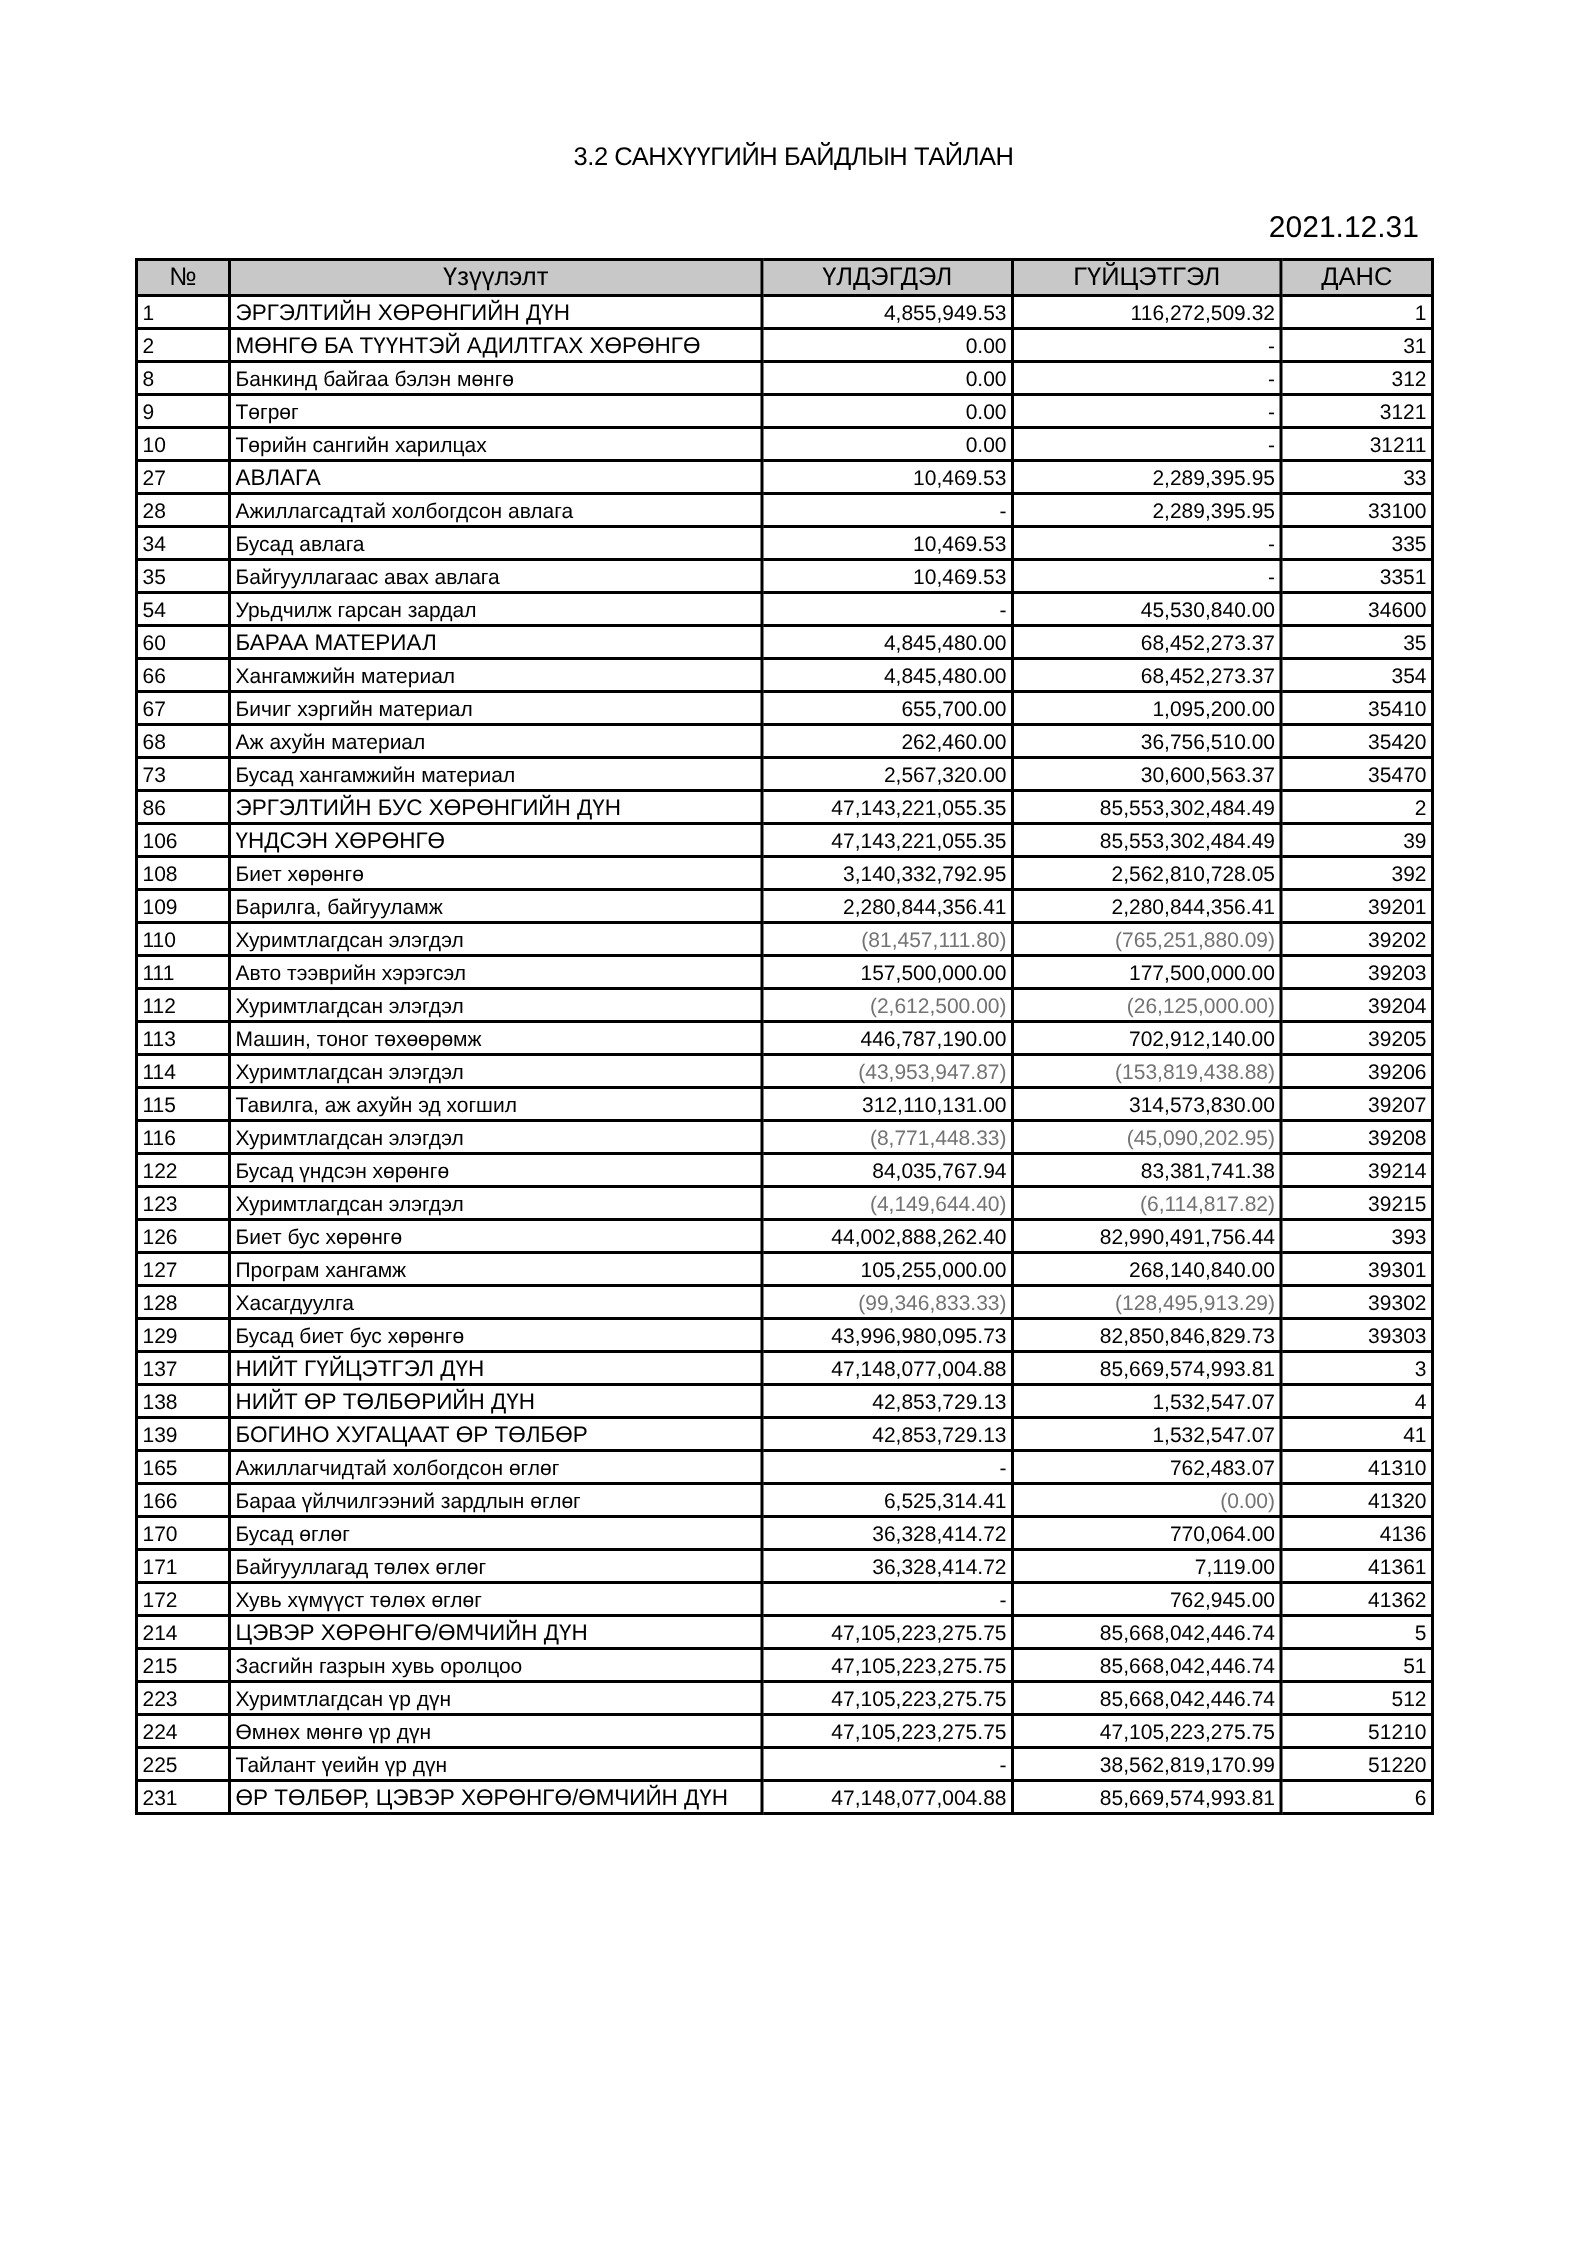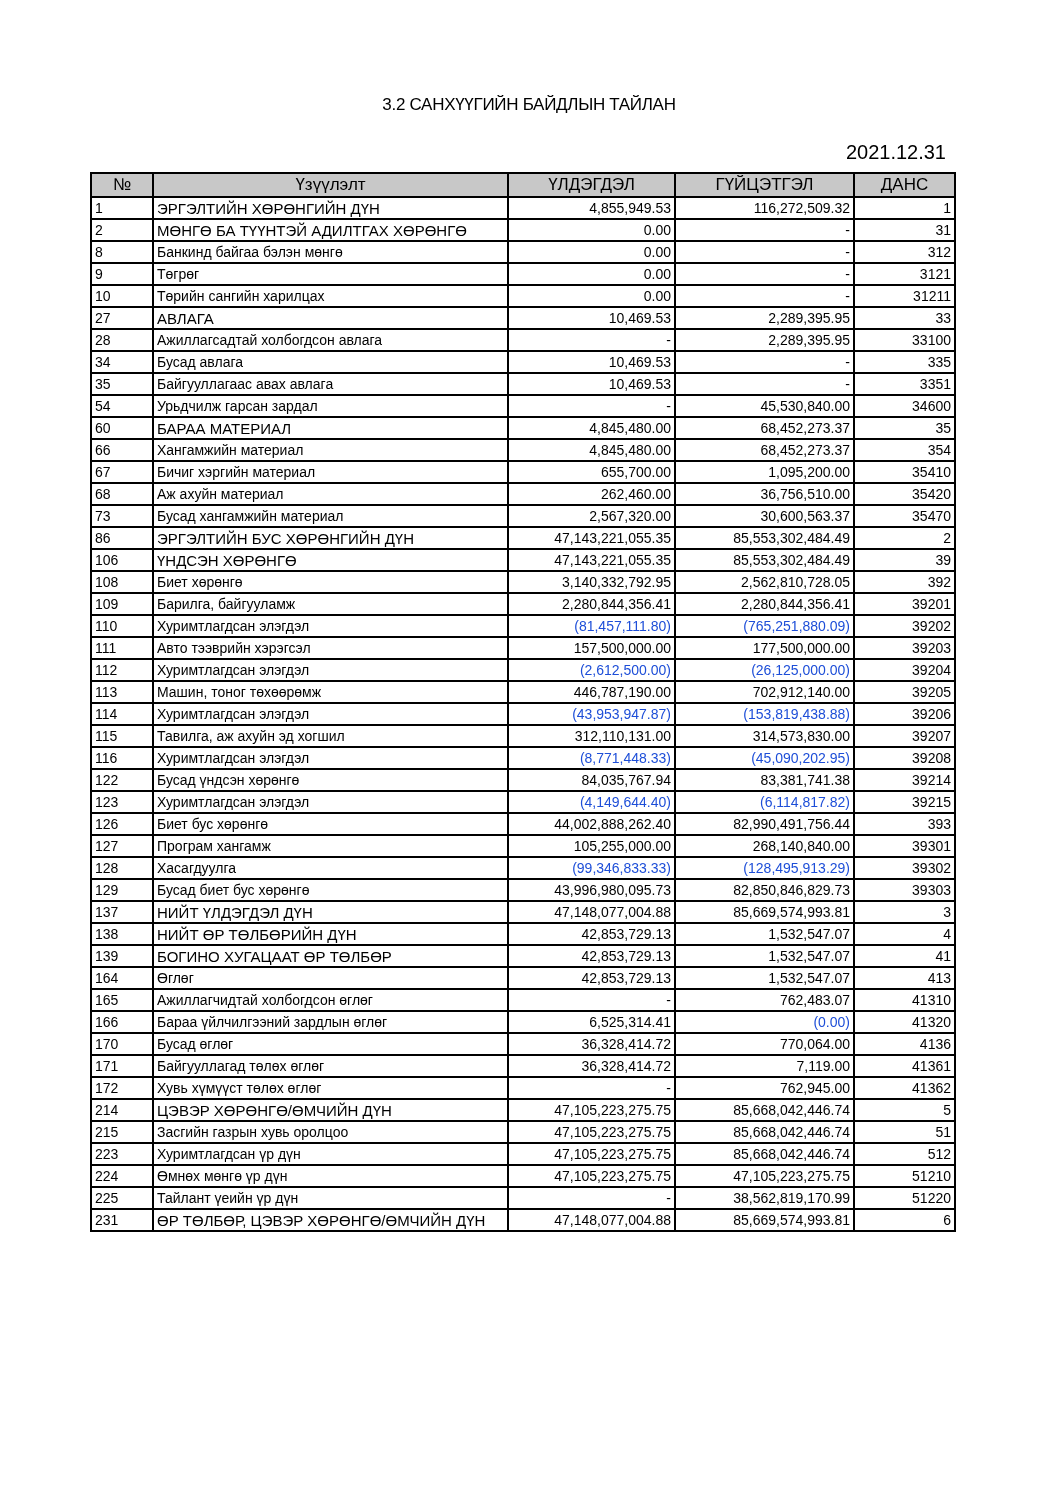--- a/index.html
+++ b/index.html
@@ -10,21 +10,21 @@
   col.c-no { width: 62px; }
   col.c-name { width: 355px; }
   col.c-bal { width: 167px; }
   col.c-act { width: 179px; }
   col.c-acc { width: 101px; }
   th, td { border: 2px solid #000; height: 20px; padding: 0 3px; font-size: 14px; white-space: nowrap; overflow: hidden; }
   th { background: #c8c8c8; font-weight: normal; font-size: 17px; height: 22px; text-align: center; }
   td.no { text-align: left; }
   td.name { text-align: left; }
   td.num { text-align: right; }
-  td.red { color: #1d4ed8; }
+  td.red { color: #737373; }
   td.upper { font-size: 15px; }
 </style>
 </head>
 <body>
 
 <div class="title">3.2 САНХҮҮГИЙН БАЙДЛЫН ТАЙЛАН</div>
 <div class="date">2021.12.31</div>
 
 <table>
   <colgroup>
@@ -263,47 +263,40 @@
       </tr>
       <tr>
         <td class="no">129</td>
         <td class="name">Бусад биет бус хөрөнгө</td>
         <td class="num">43,996,980,095.73</td>
         <td class="num">82,850,846,829.73</td>
         <td class="num">39303</td>
       </tr>
       <tr>
         <td class="no">137</td>
-        <td class="name upper">НИЙТ ҮЛДЭГДЭЛ ДҮН</td>
+        <td class="name upper">НИЙТ ГҮЙЦЭТГЭЛ ДҮН</td>
         <td class="num">47,148,077,004.88</td>
         <td class="num">85,669,574,993.81</td>
         <td class="num">3</td>
       </tr>
       <tr>
         <td class="no">138</td>
         <td class="name upper">НИЙТ ӨР ТӨЛБӨРИЙН ДҮН</td>
         <td class="num">42,853,729.13</td>
         <td class="num">1,532,547.07</td>
         <td class="num">4</td>
       </tr>
       <tr>
         <td class="no">139</td>
         <td class="name upper">БОГИНО ХУГАЦААТ ӨР ТӨЛБӨР</td>
         <td class="num">42,853,729.13</td>
         <td class="num">1,532,547.07</td>
         <td class="num">41</td>
       </tr>
       <tr>
-        <td class="no">164</td>
-        <td class="name">Өглөг</td>
-        <td class="num">42,853,729.13</td>
-        <td class="num">1,532,547.07</td>
-        <td class="num">413</td>
-      </tr>
-      <tr>
         <td class="no">165</td>
         <td class="name">Ажиллагчидтай холбогдсон өглөг</td>
         <td class="num">-</td>
         <td class="num">762,483.07</td>
         <td class="num">41310</td>
       </tr>
       <tr>
         <td class="no">166</td>
         <td class="name">Бараа үйлчилгээний зардлын өглөг</td>
         <td class="num">6,525,314.41</td>

